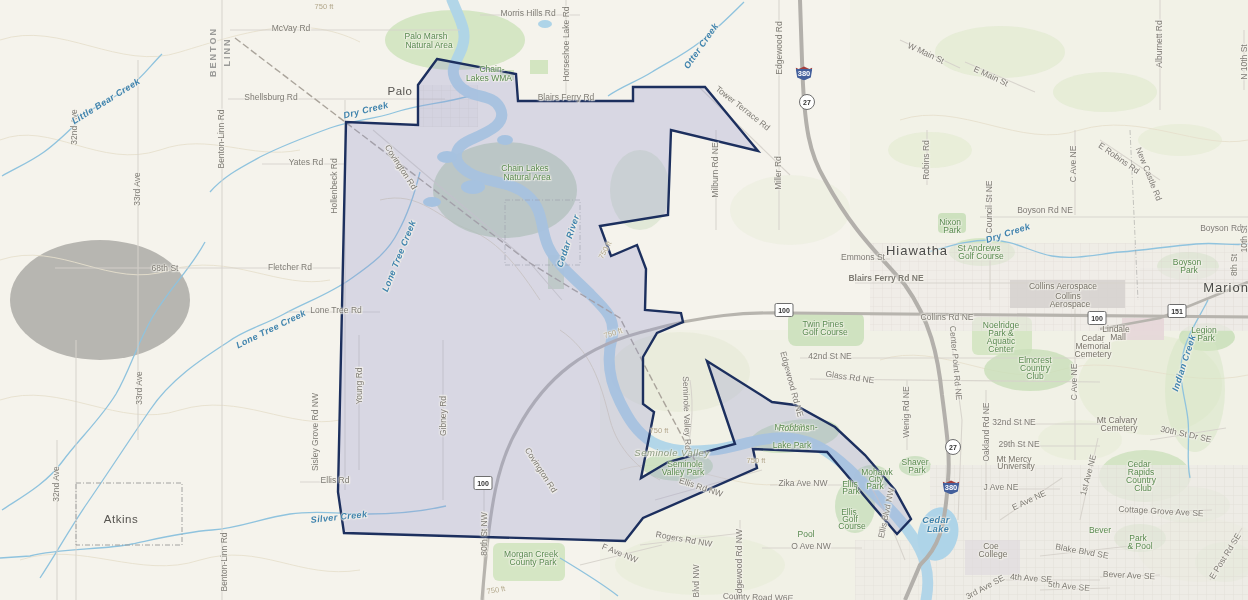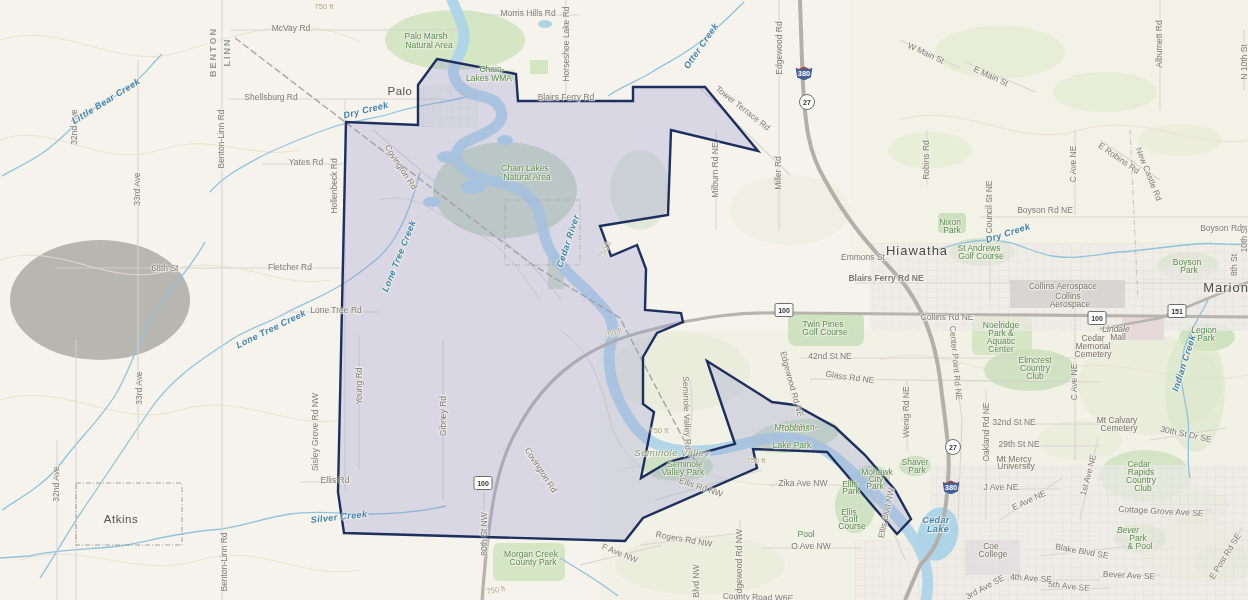--- a/index.html
+++ b/index.html
@@ -309,21 +309,21 @@
       <span class="lbl t-park" style="left: 979px; top: 248px;">St Andrews</span>
       <span class="lbl t-park" style="left: 981px; top: 256px;">Golf Course</span>
       <span class="lbl t-park" style="left: 1187px; top: 262px;">Boyson</span>
       <span class="lbl t-park" style="left: 1189px; top: 270px;">Park</span>
       <span class="lbl t-park" style="left: 823px; top: 324px;">Twin Pines</span>
       <span class="lbl t-park" style="left: 825px; top: 332px;">Golf Course</span>
       <span class="lbl t-park" style="left: 1001px; top: 325px;">Noelridge</span>
       <span class="lbl t-park" style="left: 1001px; top: 333px;">Park &amp;</span>
       <span class="lbl t-park" style="left: 1001px; top: 341px;">Aquatic</span>
       <span class="lbl t-park" style="left: 1001px; top: 349px;">Center</span>
-      <span class="lbl t-poi" style="left: 1116px; top: 329px; font-style: italic;">Lindale</span>
+      <span class="lbl t-poi" style="left: 1116px; top: 329px;">Lindale</span>
       <span class="lbl t-poi" style="left: 1118px; top: 337px;">Mall</span>
       <span class="lbl t-poi" style="left: 1093px; top: 338px;">Cedar</span>
       <span class="lbl t-poi" style="left: 1093px; top: 346px;">Memorial</span>
       <span class="lbl t-poi" style="left: 1093px; top: 354px;">Cemetery</span>
       <span class="lbl t-park" style="left: 1204px; top: 330px;">Legion</span>
       <span class="lbl t-park" style="left: 1206px; top: 338px;">Park</span>
       <span class="lbl t-park" style="left: 1035px; top: 360px;">Elmcrest</span>
       <span class="lbl t-park" style="left: 1035px; top: 368px;">Country</span>
       <span class="lbl t-park" style="left: 1035px; top: 376px;">Club</span>
       <span class="lbl t-park" style="left: 796px; top: 427px;">Manhattan-</span>
@@ -342,21 +342,21 @@
       <span class="lbl t-park" style="left: 806px; top: 500px; margin-top: 34px;">Pool</span>
       <span class="lbl t-park" style="left: 849px; top: 512px;">Ellis</span>
       <span class="lbl t-park" style="left: 850px; top: 519px; text-align: center;">Golf</span>
       <span class="lbl t-park" style="left: 852px; top: 526px;">Course</span>
       <span class="lbl t-park" style="left: 531px; top: 554px;">Morgan Creek</span>
       <span class="lbl t-park" style="left: 533px; top: 562px;">County Park</span>
       <span class="lbl t-park" style="left: 1139px; top: 464px;">Cedar</span>
       <span class="lbl t-park" style="left: 1141px; top: 472px;">Rapids</span>
       <span class="lbl t-park" style="left: 1141px; top: 480px;">Country</span>
       <span class="lbl t-park" style="left: 1143px; top: 488px;">Club</span>
-      <span class="lbl t-park" style="left: 1128px; top: 530px; font-style: italic;">Bever</span>
+      <span class="lbl t-park" style="left: 1100px; top: 530px;">Bever</span>
       <span class="lbl t-park" style="left: 1138px; top: 538px;">Park</span>
       <span class="lbl t-park" style="left: 1140px; top: 546px;">&amp; Pool</span>
       <span class="lbl t-poi" style="left: 1063px; top: 286px;">Collins Aerospace</span>
       <span class="lbl t-poi" style="left: 1068px; top: 296px;">Collins</span>
       <span class="lbl t-poi" style="left: 1070px; top: 304px;">Aerospace</span>
       <span class="lbl t-poi" style="left: 1014px; top: 459px;">Mt Mercy</span>
       <span class="lbl t-poi" style="left: 1016px; top: 466px;">University</span>
       <span class="lbl t-poi" style="left: 991px; top: 546px;">Coe</span>
       <span class="lbl t-poi" style="left: 993px; top: 554px;">College</span>
       <span class="lbl t-poi" style="left: 1117px; top: 420px;">Mt Calvary</span>

